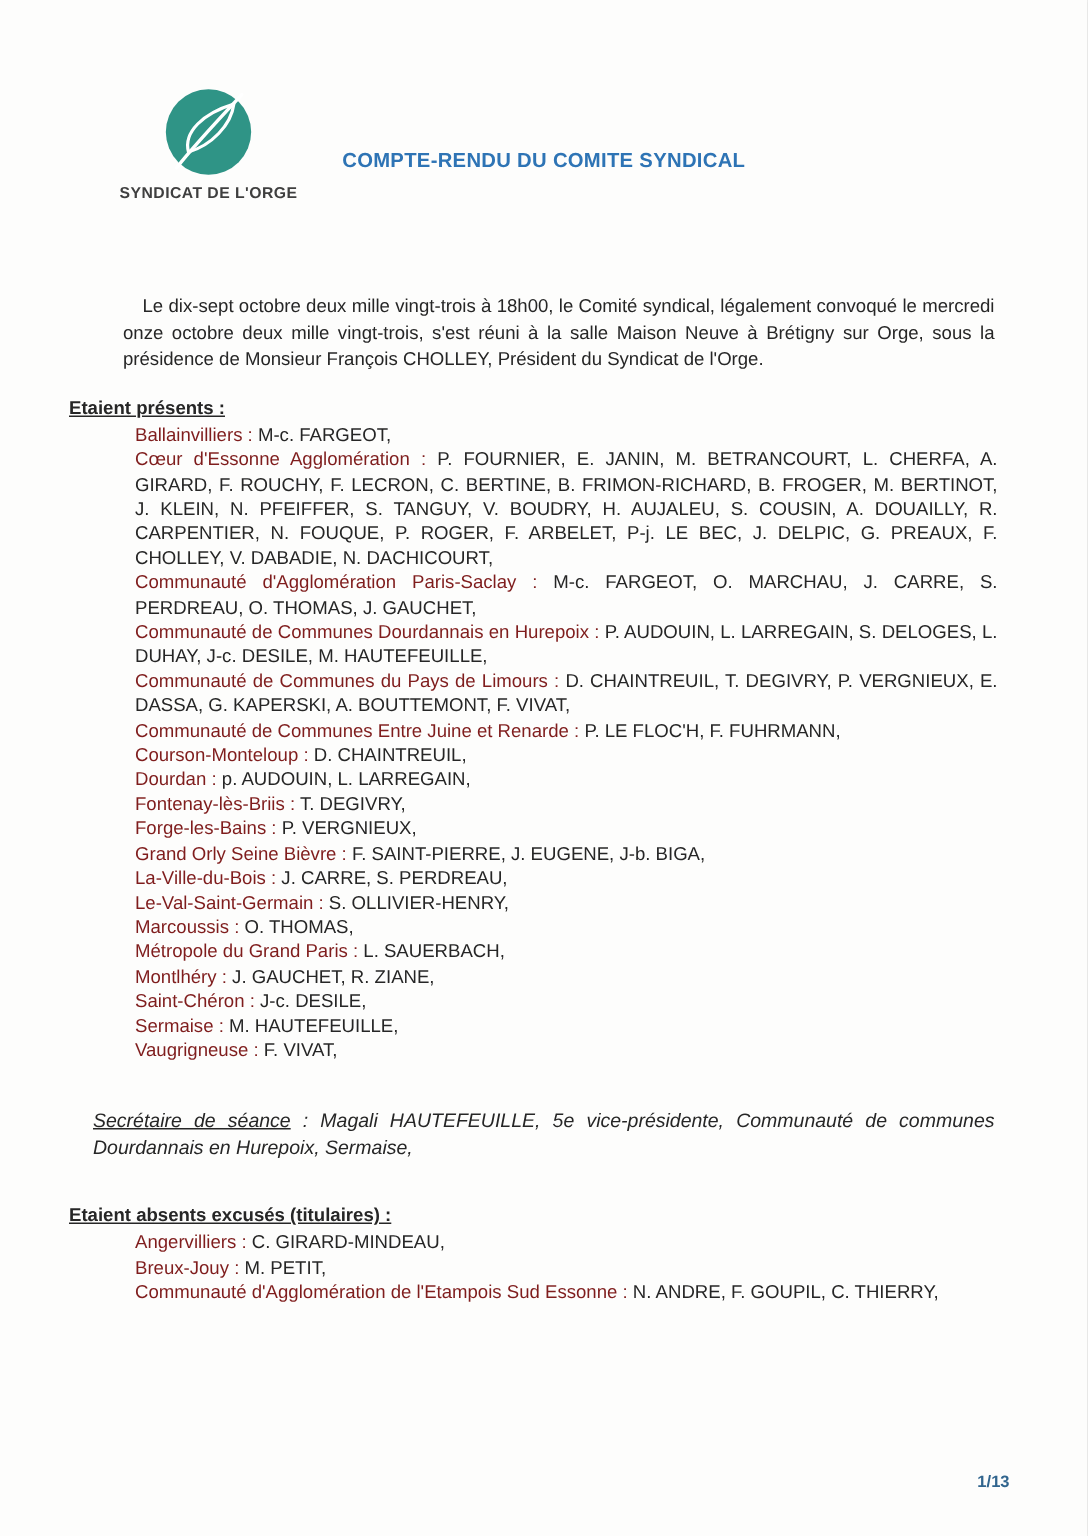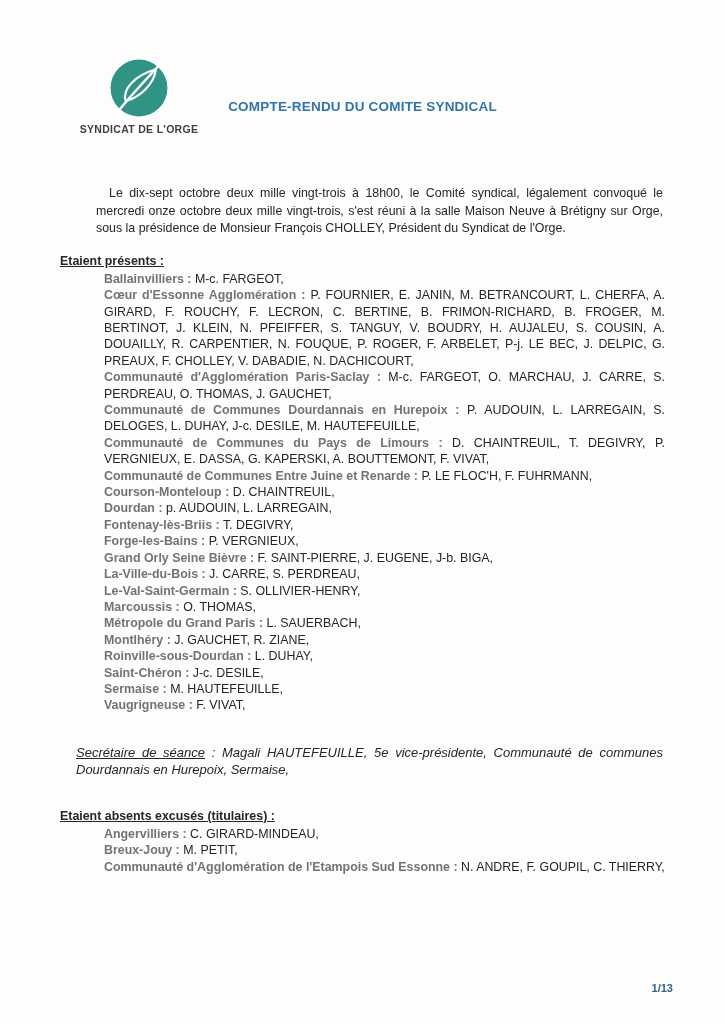--- a/index.html
+++ b/index.html
@@ -17,36 +17,36 @@
   .logo-block { position:absolute; left:70px; top:56px; width:138px; text-align:center; }
   .logo-circle svg { width:64px; height:64px; display:block; margin:0 auto; }
   .logo-text { font-size:10.5px; font-weight:bold; color:#3f3f3f; margin-top:3px; letter-spacing:.3px; white-space:nowrap; }
   .titles { position:absolute; top:99px; left:0; right:0; text-align:center; }
   .title {
     font-size:13.5px; font-weight:bold; letter-spacing:.2px;
     color:#2e74b5; 
     margin:0 0 26px 0;
   }
   
-  main { position:absolute; top:185px; left:0; right:0;padding-left:14px; }
+  main { position:absolute; top:196px; left:0; right:0; }
   .intro {
     margin:0 62px 0 82px; text-indent:13px;
     text-align:justify; font-size:12.4px; line-height:17.6px;
   }
   .section-heading {
     margin:16px 62px 3px 46px;
     font-size:12.4px; font-weight:bold;
     text-decoration:underline;
   }
   .entry {
     margin:0 60px 0 90px;
     text-align:justify;
     font-size:12.4px; line-height:16.4px;
   }
-  .entry strong { font-weight:bold; color:#737373; }
+  .entry strong { font-weight:normal; color:#7f1d1d; }
   .secretary {
     margin:30px 62px 0 62px;
     font-style:italic; font-size:13px; line-height:17.5px;
     text-align:justify;
   }
   .secretary .label { text-decoration:underline; }
   .absent-heading { margin-top:30px; }
   .page-number {
     position:absolute; right:52px; bottom:30px;
     font-size:11px; font-weight:bold; color:#31658e;
@@ -86,21 +86,20 @@
         <p class="entry"><strong>Courson-Monteloup :</strong><span> D. CHAINTREUIL,</span></p>
         <p class="entry"><strong>Dourdan :</strong><span> p. AUDOUIN, L. LARREGAIN,</span></p>
         <p class="entry"><strong>Fontenay-lès-Briis :</strong><span> T. DEGIVRY,</span></p>
         <p class="entry"><strong>Forge-les-Bains :</strong><span> P. VERGNIEUX,</span></p>
         <p class="entry"><strong>Grand Orly Seine Bièvre :</strong><span> F. SAINT-PIERRE, J. EUGENE, J-b. BIGA,</span></p>
         <p class="entry"><strong>La-Ville-du-Bois :</strong><span> J. CARRE, S. PERDREAU,</span></p>
         <p class="entry"><strong>Le-Val-Saint-Germain :</strong><span> S. OLLIVIER-HENRY,</span></p>
         <p class="entry"><strong>Marcoussis :</strong><span> O. THOMAS,</span></p>
         <p class="entry"><strong>Métropole du Grand Paris :</strong><span> L. SAUERBACH,</span></p>
         <p class="entry"><strong>Montlhéry :</strong><span> J. GAUCHET, R. ZIANE,</span></p>
-        <p class="entry"><strong>Roinville-sous-Dourdan :</strong><span> L. DUHAY,</span></p>
         <p class="entry"><strong>Saint-Chéron :</strong><span> J-c. DESILE,</span></p>
         <p class="entry"><strong>Sermaise :</strong><span> M. HAUTEFEUILLE,</span></p>
         <p class="entry"><strong>Vaugrigneuse :</strong><span> F. VIVAT,</span></p>
       </div>
 
     <p class="secretary">
       <span class="label">Secrétaire de séance</span><span> : Magali HAUTEFEUILLE, 5e vice-présidente, Communauté de communes Dourdannais en Hurepoix, Sermaise,</span>
     </p>
 
     <div class="section-heading absent-heading">Etaient absents excusés (titulaires) :</div>

